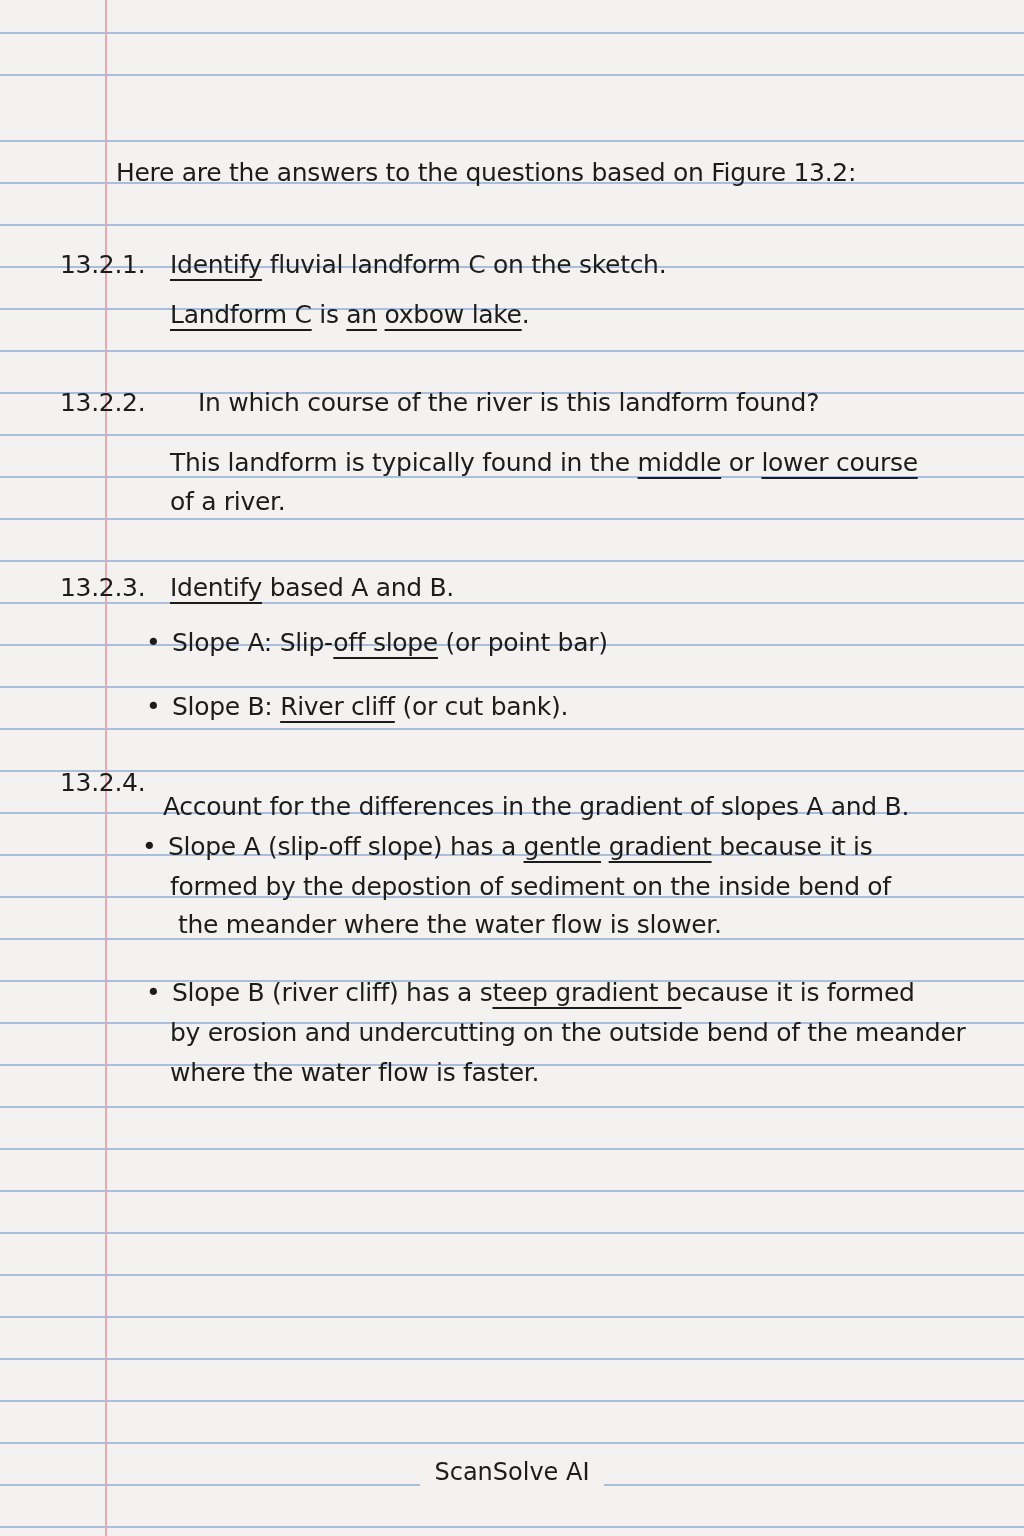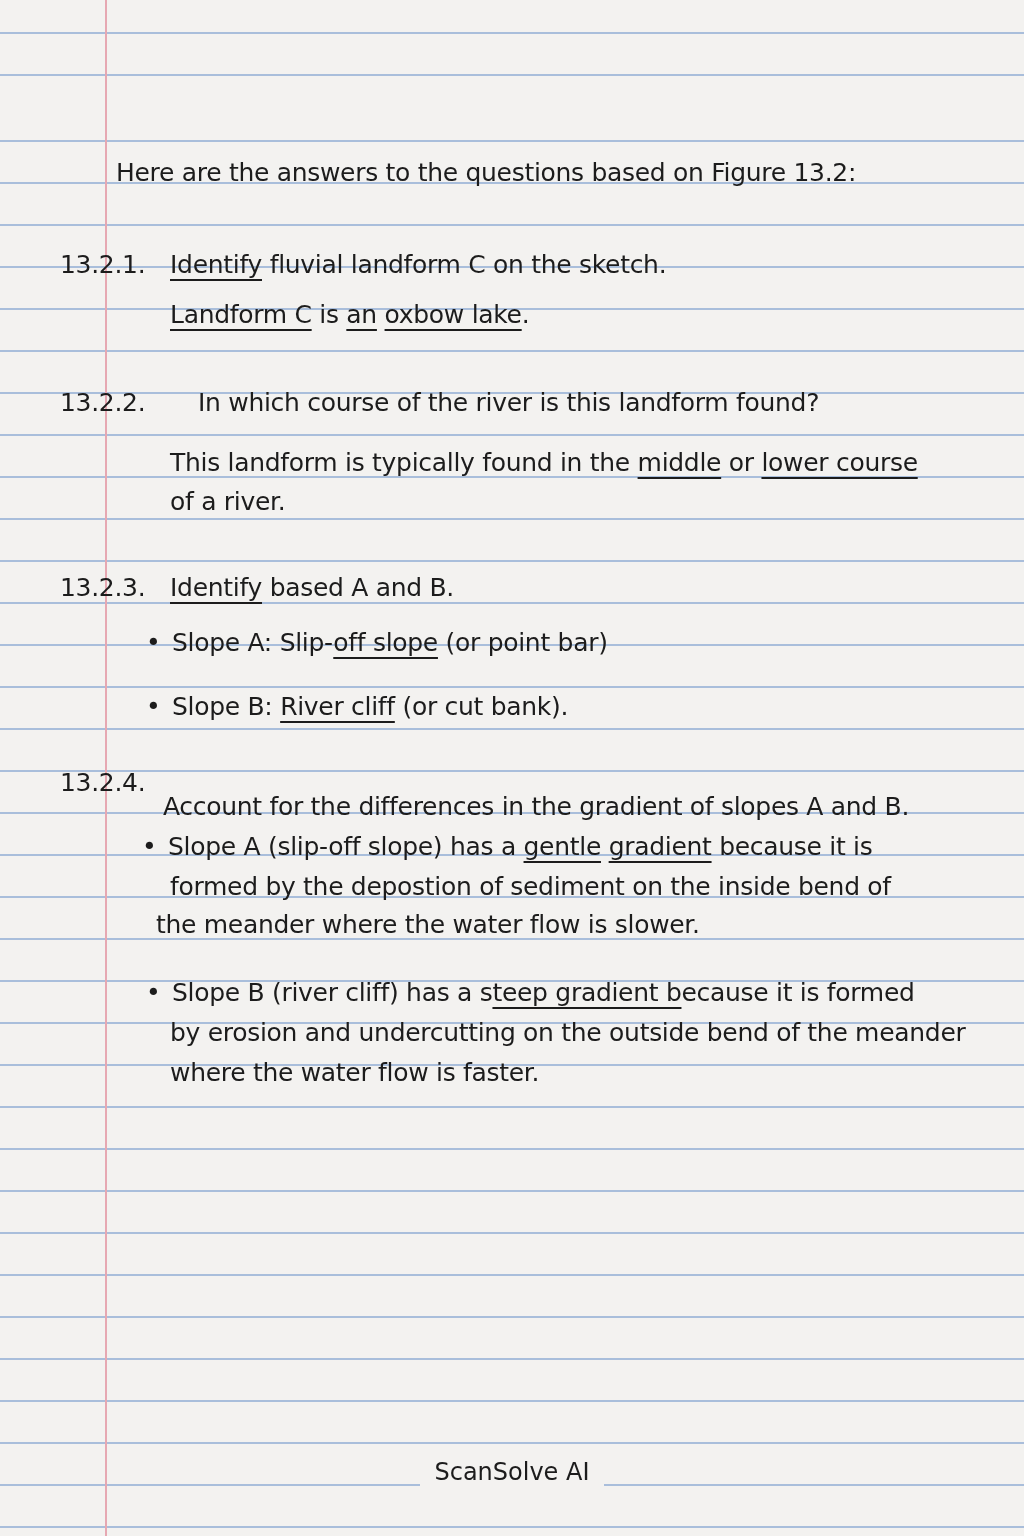--- a/index.html
+++ b/index.html
@@ -52,20 +52,20 @@
   <div class="t num" style="top:573px;">13.2.3.</div>
   <div class="t" style="left:170px; top:573px;"><span class="u">Identify</span><span> based A and B.</span></div>
   <div class="t bullet" style="left:172px; top:628px;"><span>Slope A: Slip-</span><span class="u">off slope</span><span> (or point bar)</span></div>
   <div class="t bullet" style="left:172px; top:692px;text-align:right;"><span>Slope B: </span><span class="u">River cliff</span><span> (or cut bank).</span></div>
 
   <div class="t num" style="top:768px;">13.2.4.</div>
   <div class="t" style="left:163px; top:768px;margin-top:24px;">Account for the differences in the gradient of slopes A and B.</div>
 
   <div class="t bullet" style="left:168px; top:832px;"><span>Slope A (slip-off slope) has a </span><span class="u">gentle</span><span> </span><span class="u">gradient</span><span> because it is</span></div>
   <div class="t" style="left:170px; top:872px;">formed by the depostion of sediment on the inside bend of</div>
-  <div class="t" style="left:156px; top:910px;">the meander where the water flow is slower.</div>
+  <div class="t" style="left:178px; top:910px;">the meander where the water flow is slower.</div>
 
   <div class="t" style="left:170px; top:1018px;">by erosion and undercutting on the outside bend of the meander</div>
   <div class="t bullet" style="left:172px; top:978px;"><span>Slope B (river cliff) has a s</span><span class="u">teep gradient b</span><span>ecause it is formed</span></div>
   <div class="t" style="left:170px; top:1058px;">where the water flow is faster.</div>
 
   <div class="footer-mark"><span>ScanSolve AI</span></div>
 </div>
 
 </body></html>

